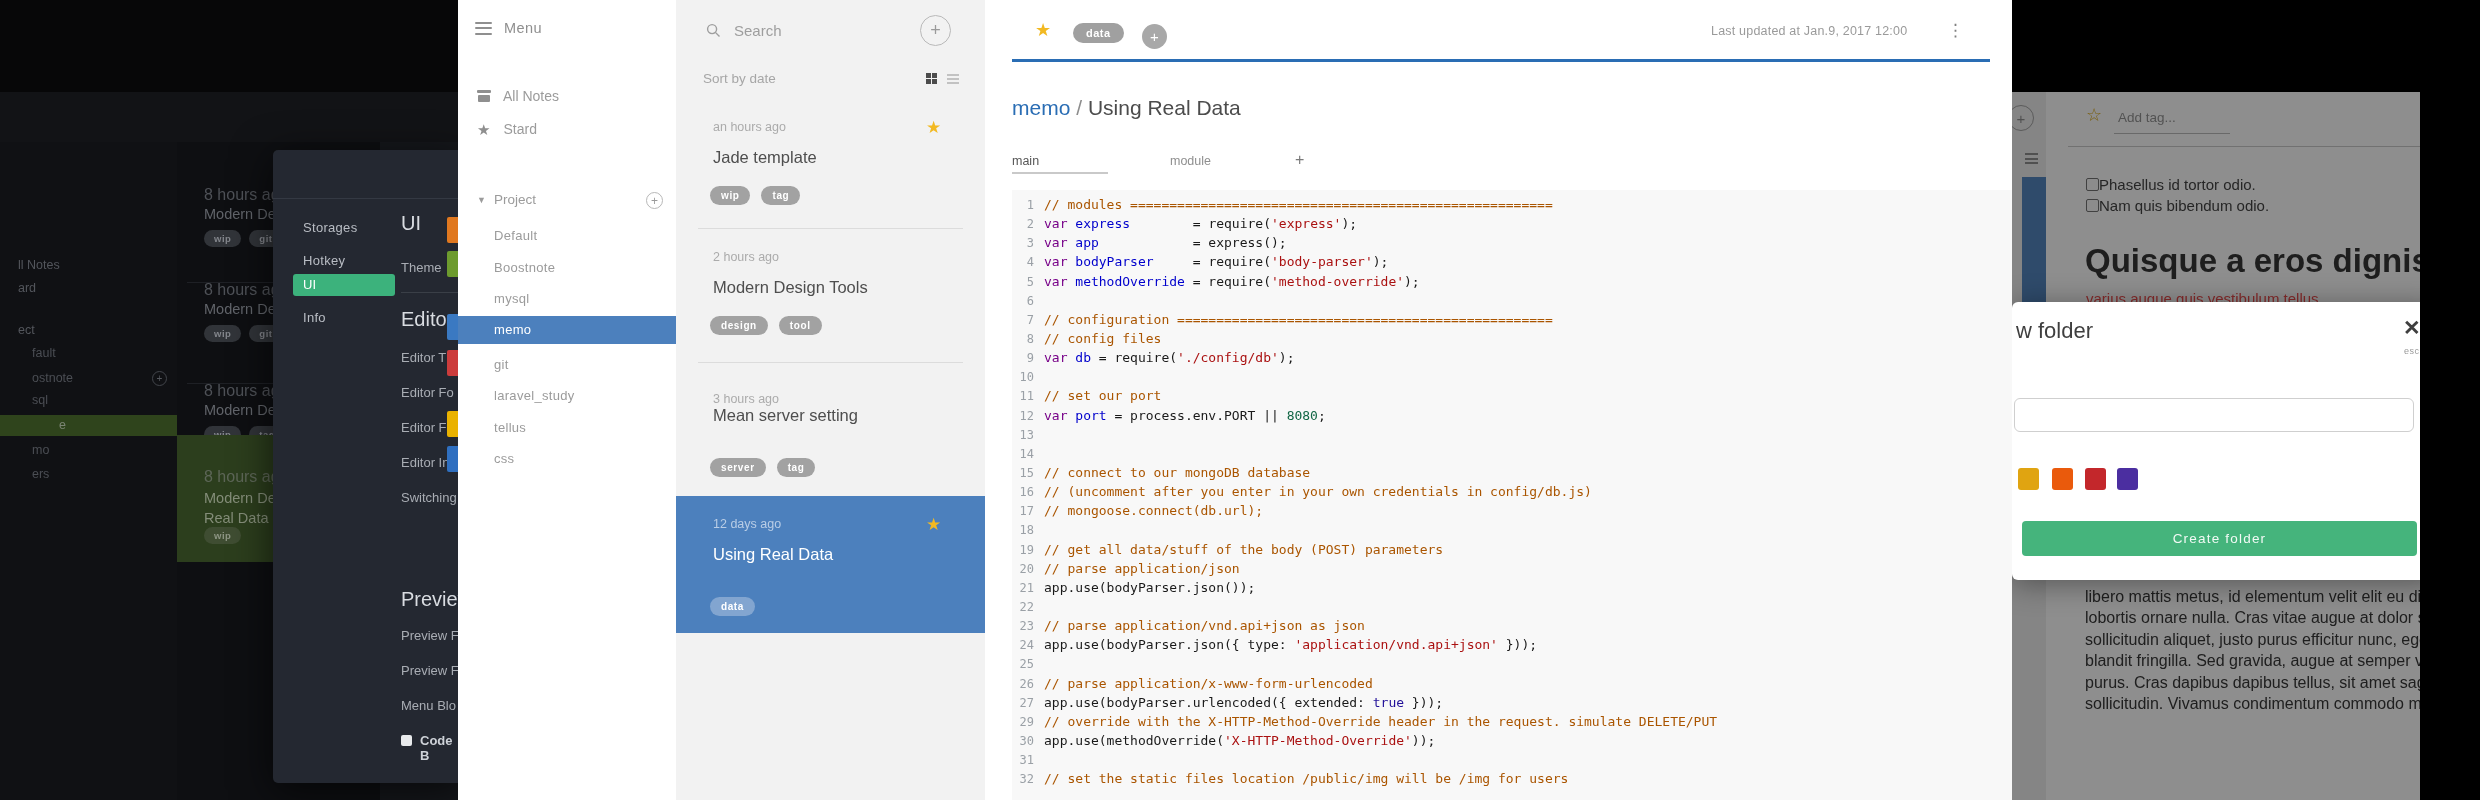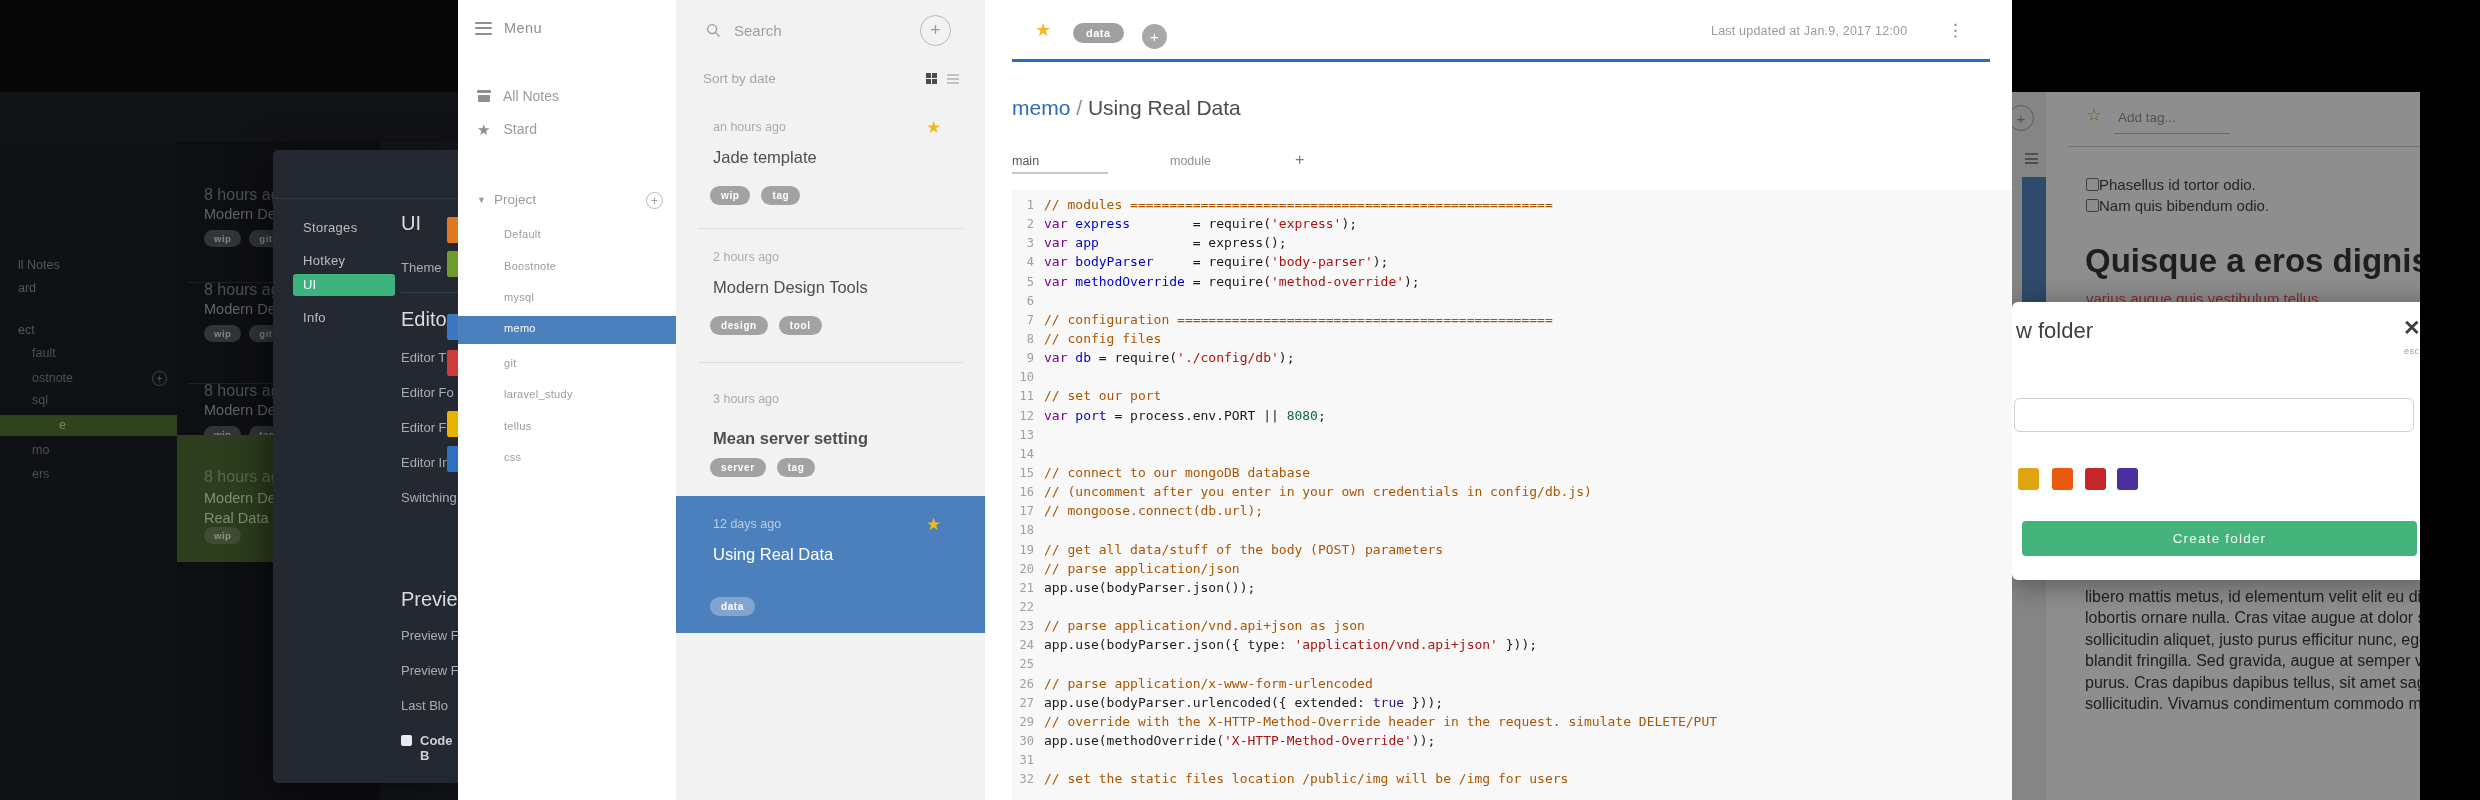--- a/index.html
+++ b/index.html
@@ -58,21 +58,21 @@
   .hamburger { width:17px; height:13px; display:flex; flex-direction:column; justify-content:space-between; }
   .hamburger i { height:2px; background:#8f8f8f; border-radius:1px; }
   .sb-nav-row { position:absolute; left:19px; display:flex; align-items:center; gap:13px; color:#9b9b9b; font-size:14px; }
   .archive-icon { width:14px; height:12px; position:relative; }
   .archive-icon::before { content:""; position:absolute; left:0; top:0; width:14px; height:3px; background:#8f8f8f; border-radius:1px; }
   .archive-icon::after { content:""; position:absolute; left:1px; top:5px; width:12px; height:7px; background:#8f8f8f; border-radius:1px; }
   .star-glyph { font-size:15px; line-height:1; }
   .sb-project-row { position:absolute; left:19px; display:flex; align-items:center; gap:8px; color:#9b9b9b; font-size:13.5px; }
   .tri { font-size:9px; color:#9b9b9b; }
   .sb-folder { position:absolute; left:0; width:218px; height:28px; }
-  .sb-folder span { position:absolute; left:46px; top:6px; font-size:11px; color:#9b9b9b; letter-spacing:.3px; }
+  .sb-folder span { position:absolute; left:36px; top:6px; font-size:13px; color:#9b9b9b; letter-spacing:.3px; }
   .sb-folder.sel { background:var(--accent); }
   .sb-folder.sel span { color:#fff; }
   #sb-proj-plus { left:188px; top:192px; width:17px; height:17px; border:1px solid #b8b8b8; color:#9a9a9a; font-size:12px; }
 
   #notelist { width:309px; background:#f2f2f2; position:relative; flex:none; }
   #nl-search { position:absolute; left:30px; top:22px; display:flex; align-items:center; gap:13px; color:#9e9e9e; font-size:15px; }
   #nl-plus { left:244px; top:15px; width:31px; height:31px; border:1.5px solid #b9b9b9; color:#9a9a9a; font-size:18px; font-weight:300; }
   #nl-sort { position:absolute; left:27px; top:71px; font-size:13.5px; color:#a6a6a6; }
   #nl-viewicons { position:absolute; left:250px; top:73px; display:flex; gap:10px; align-items:center; }
   .grid-icon { width:11px; height:11px; display:grid; grid-template-columns:5px 5px; grid-template-rows:5px 5px; gap:1px; }
@@ -235,21 +235,21 @@
           <span class="set-row" style="top: 200px;">Editor The</span>
           <span class="set-row" style="top: 235px;">Editor Fo</span>
           <span class="set-row" style="top: 270px;">Editor Fo</span>
           <span class="set-row" style="top: 305px;">Editor Ind</span>
           <span class="set-row" style="top: 340px;">Switching</span>
         </div>
       <span class="set-h1" style="top:438px;">Preview</span>
       <div id="set-preview-rows">
           <span class="set-row" style="top: 478px;">Preview F</span>
           <span class="set-row" style="top: 513px;">Preview F</span>
-          <span class="set-row" style="top: 548px;">Last Blo</span>
+          <span class="set-row" style="top: 548px;">Menu Blo</span>
         </div>
       <span class="set-check" style="top:585px;"></span>
       <span class="set-check-label" style="top:583px;">Code B</span>
       <div id="set-chips">
           <div class="set-chip" style="top: 67px; background: rgb(224, 120, 31);"></div>
           <div class="set-chip" style="top: 101px; background: rgb(109, 155, 46);"></div>
           <div class="set-chip" style="top: 164px; background: rgb(58, 121, 194);"></div>
           <div class="set-chip" style="top: 200px; background: rgb(204, 60, 60);"></div>
           <div class="set-chip" style="top: 261px; background: rgb(234, 178, 0);"></div>
           <div class="set-chip" style="top: 296px; background: rgb(47, 111, 192);"></div>
@@ -346,21 +346,21 @@
             <span class="nc-time" style="top: 8px;">2 hours ago</span>
             <span class="nc-title" style="top: 36px;">Modern Design Tools</span>
             <div class="nc-tags" style="top: 74px;">
               <span class="nc-pill">design</span>
               <span class="nc-pill">tool</span>
             </div>
           </div>
           <div class="nc-divider" style="top: 362px;"></div>
           <div class="note-card" style="top: 384px; height: 112px;">
             <span class="nc-time" style="top: 8px; text-align: center;">3 hours ago</span>
-            <span class="nc-title" style="top: 45px; font-weight: bold;">Mean server setting</span>
+            <span class="nc-title" style="top: 22px;">Mean server setting</span>
             <div class="nc-tags" style="top: 74px;">
               <span class="nc-pill">server</span>
               <span class="nc-pill">tag</span>
             </div>
           </div>
           <div class="note-card sel" style="top: 496px; height: 137px;">
             <span class="nc-time" style="top: 21px;">12 days ago</span>
             <span class="nc-star" style="top: 18px;">★</span>
             <span class="nc-title" style="top: 49px;">Using Real Data</span>
             <div class="nc-tags" style="top: 101px;">

